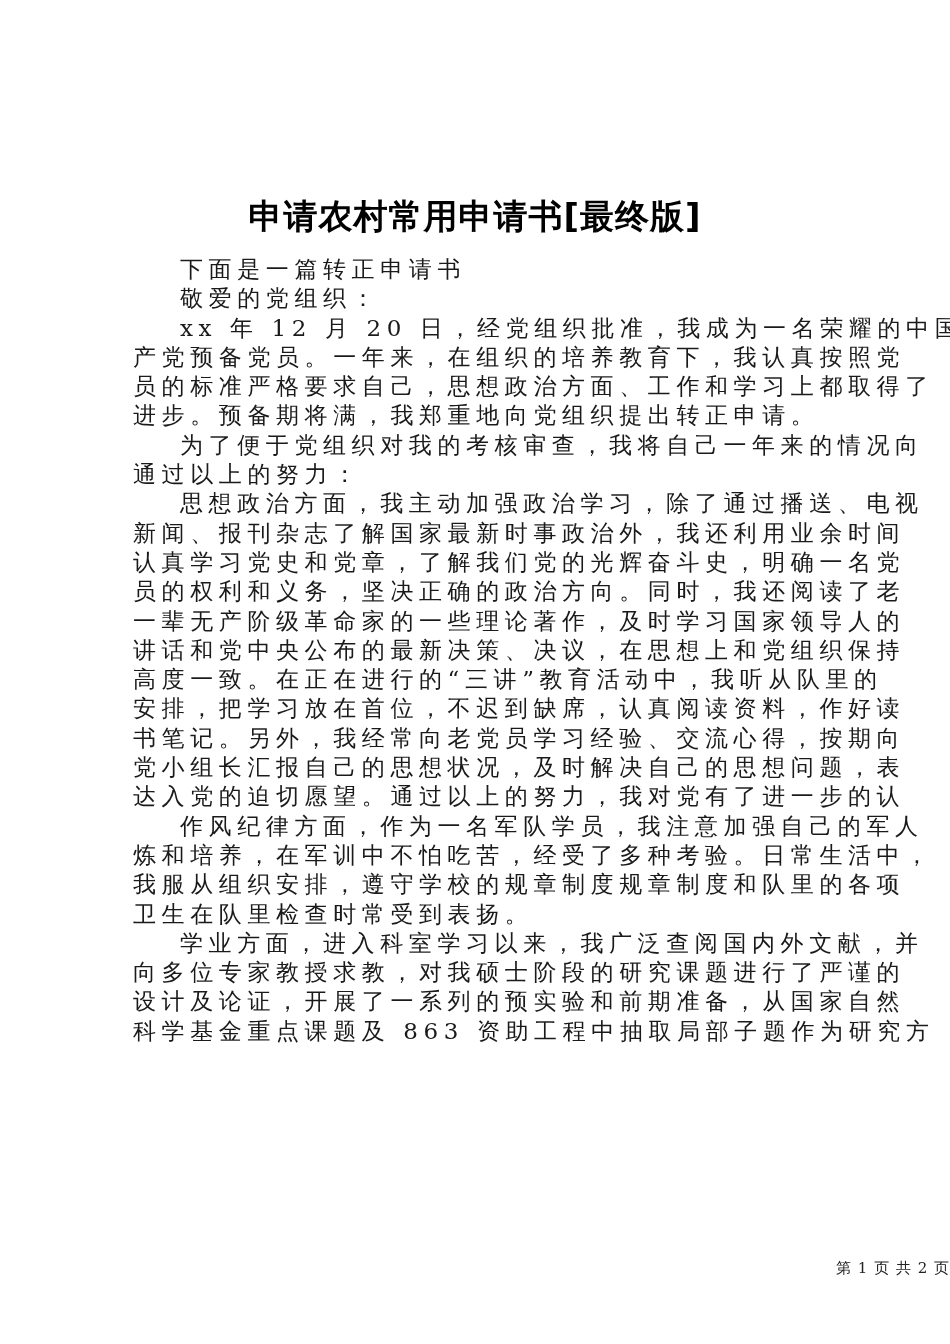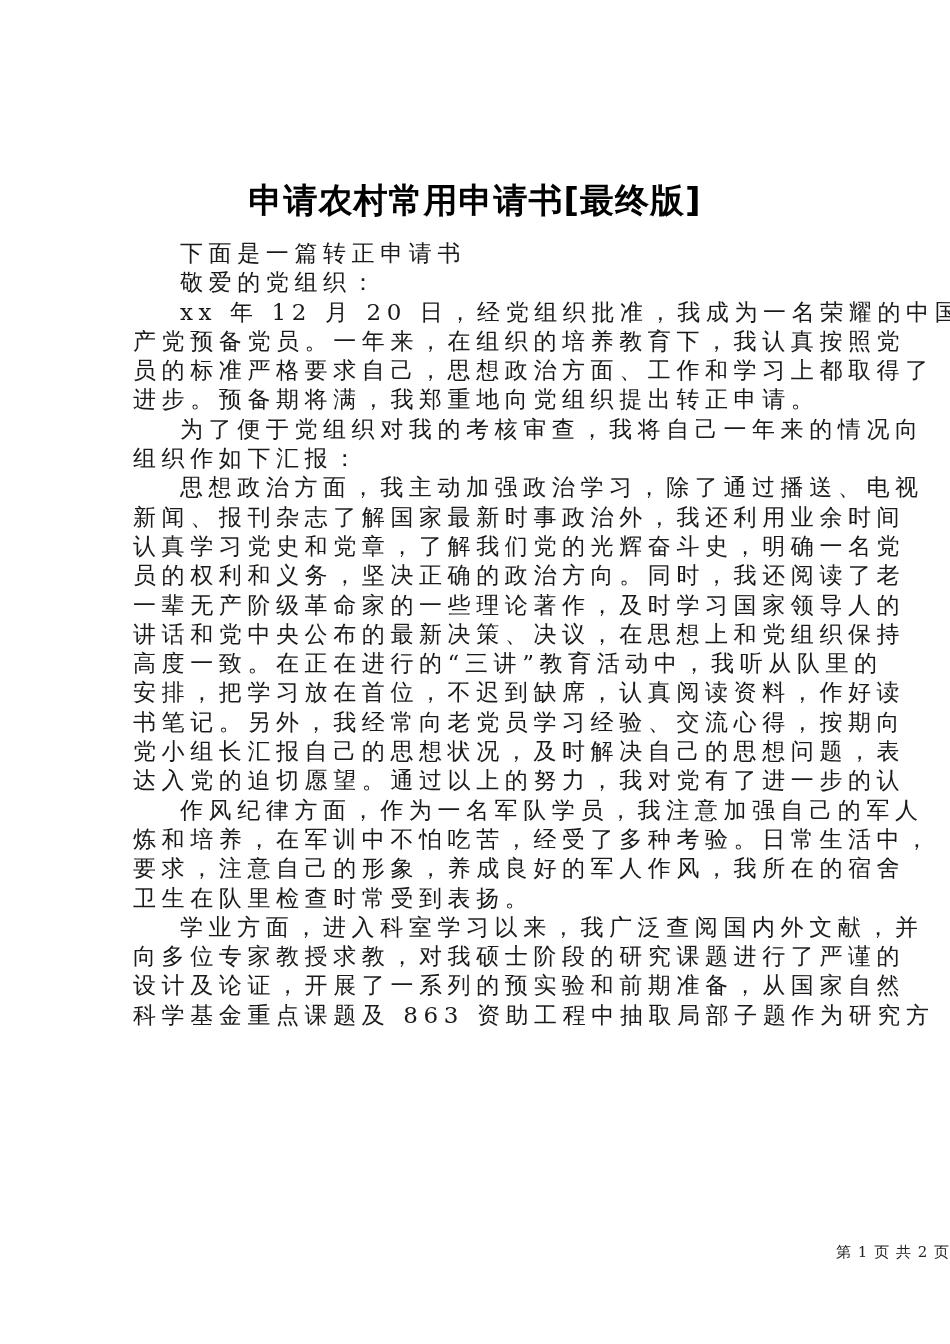--- a/index.html
+++ b/index.html
@@ -1,18 +1,18 @@
 <!DOCTYPE html>
 <html><head>
 <meta charset="utf-8">
 <style>
   html, body { margin: 0; padding: 0; background: #ffffff; }
   body { width: 950px; height: 1344px; position: relative; overflow: hidden;
          font-family: "DejaVu Serif", "Liberation Serif", serif; color: #111; }
-  .page { position: absolute; left: 0; top: 0; width: 950px; height: 1176px; background: #fff; }
+  .page { position: absolute; left: 0; top: 16px; width: 950px; height: 1176px; background: #fff; }
   .title { position: absolute; top: 178px; left: 0; width: 950px; text-align: center;
            font-family: "DejaVu Sans", "Liberation Sans", sans-serif; font-weight: bold;
            font-size: 34px; letter-spacing: 1px; color: #000; line-height: 44px; }
   .body { position: absolute; left: 133px; top: 239px; width: 700px; }
   .line { height: 29.3px; line-height: 29.3px; font-size: 23px; letter-spacing: 5.6px;
           white-space: nowrap; color: #1a1a1a; }
   .indent { padding-left: 47px; }
   .footer { position: absolute; top: 1243px; left: 0; width: 950px; text-align: right;
             font-size: 15px; color: #222; letter-spacing: 1px; }
 </style>
@@ -22,35 +22,35 @@
 <div class="page">
   <div class="title">申请农村常用申请书[最终版]</div>
   <div class="body" id="doc-body">
       <div class="line indent">下面是一篇转正申请书</div>
       <div class="line indent">敬爱的党组织：</div>
       <div class="line indent">xx 年 12 月 20 日，经党组织批准，我成为一名荣耀的中国共</div>
       <div class="line">产党预备党员。一年来，在组织的培养教育下，我认真按照党</div>
       <div class="line">员的标准严格要求自己，思想政治方面、工作和学习上都取得了</div>
       <div class="line">进步。预备期将满，我郑重地向党组织提出转正申请。</div>
       <div class="line indent">为了便于党组织对我的考核审查，我将自己一年来的情况向</div>
-      <div class="line">组织作如下汇报：</div>
+      <div class="line">通过以上的努力：</div>
       <div class="line indent">思想政治方面，我主动加强政治学习，除了通过播送、电视</div>
       <div class="line">新闻、报刊杂志了解国家最新时事政治外，我还利用业余时间</div>
       <div class="line">认真学习党史和党章，了解我们党的光辉奋斗史，明确一名党</div>
       <div class="line">员的权利和义务，坚决正确的政治方向。同时，我还阅读了老</div>
       <div class="line">一辈无产阶级革命家的一些理论著作，及时学习国家领导人的</div>
       <div class="line">讲话和党中央公布的最新决策、决议，在思想上和党组织保持</div>
       <div class="line">高度一致。在正在进行的“三讲”教育活动中，我听从队里的</div>
       <div class="line">安排，把学习放在首位，不迟到缺席，认真阅读资料，作好读</div>
       <div class="line">书笔记。另外，我经常向老党员学习经验、交流心得，按期向</div>
       <div class="line">党小组长汇报自己的思想状况，及时解决自己的思想问题，表</div>
       <div class="line">达入党的迫切愿望。通过以上的努力，我对党有了进一步的认</div>
       <div class="line indent">作风纪律方面，作为一名军队学员，我注意加强自己的军人</div>
       <div class="line">炼和培养，在军训中不怕吃苦，经受了多种考验。日常生活中，</div>
-      <div class="line">要求，注意自己的形象，养成良好的军人作风，我所在的宿舍</div>
+      <div class="line">我服从组织安排，遵守学校的规章制度规章制度和队里的各项</div>
       <div class="line">卫生在队里检查时常受到表扬。</div>
       <div class="line indent">学业方面，进入科室学习以来，我广泛查阅国内外文献，并</div>
       <div class="line">向多位专家教授求教，对我硕士阶段的研究课题进行了严谨的</div>
       <div class="line">设计及论证，开展了一系列的预实验和前期准备，从国家自然</div>
       <div class="line">科学基金重点课题及 863 资助工程中抽取局部子题作为研究方</div>
     </div>
   <div class="footer">第 1 页  共 2 页</div>
 </div>
 
 </body></html>

